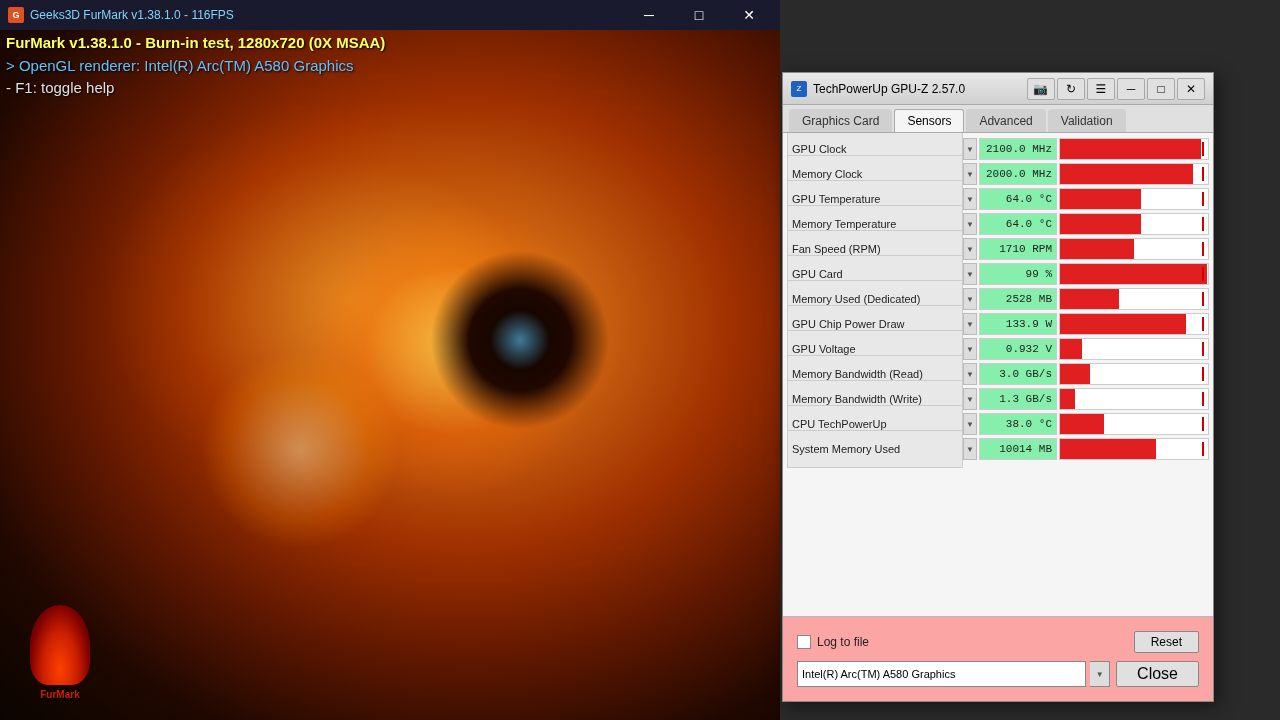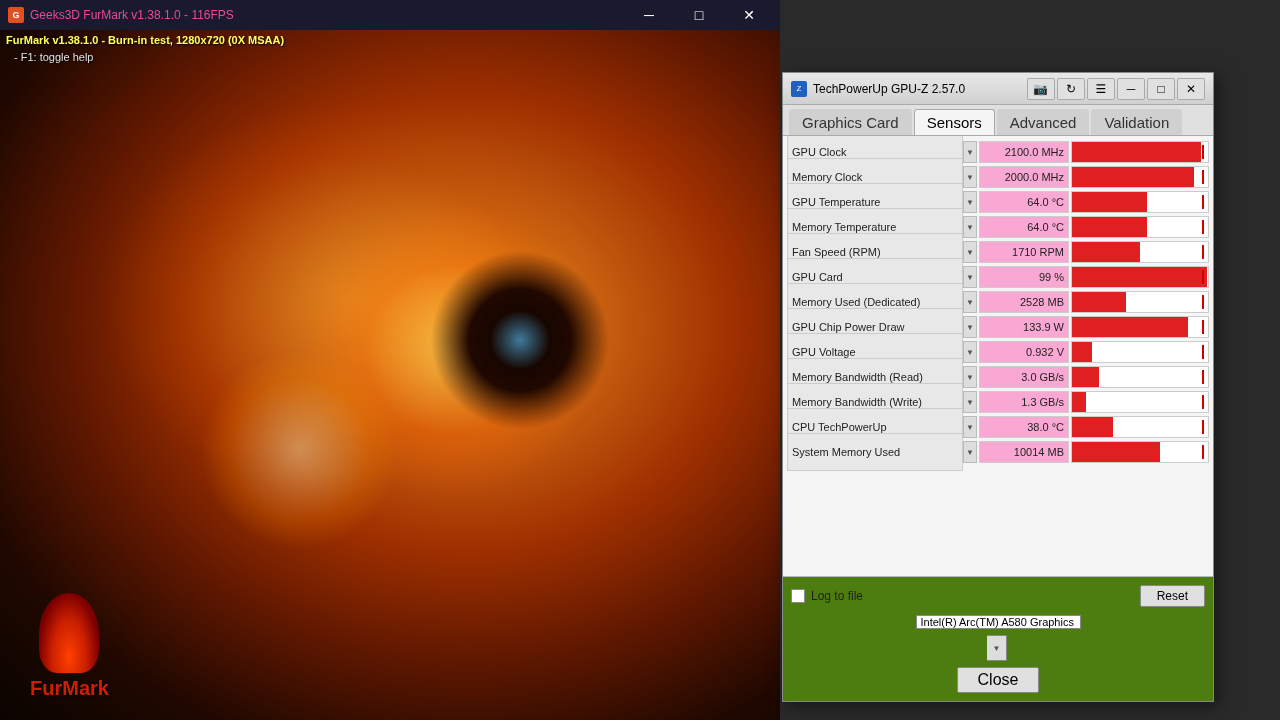--- a/index.html
+++ b/index.html
@@ -43,21 +43,21 @@
       gap: 6px;
     }
     #furmark-titlebar .icon {
       width: 16px; height: 16px;
       background: #e05020;
       border-radius: 2px;
       display: flex; align-items: center; justify-content: center;
       color: white; font-size: 9px; font-weight: bold;
     }
     #furmark-titlebar .title {
-      color: #ec4899;
+      color: #7dd3fc;
       font-size: 12px;
     }
     .titlebar-controls {
       margin-left: auto;
       display: flex; gap: 4px;
     }
     .titlebar-btn {
       width: 46px; height: 30px;
       background: transparent;
       border: none;
@@ -65,45 +65,45 @@
       font-size: 14px;
       cursor: pointer;
       display: flex; align-items: center; justify-content: center;
     }
 
     
     #furmark-info {
       position: absolute;
       top: 32px; left: 6px;
       color: white;
-      font-size: 11px;
+      font-size: 15px;
       line-height: 1.5;
       text-shadow: 1px 1px 2px black;
     }
     #furmark-info .line1 { color: #ffff60; font-weight: bold; }
     #furmark-info .line2 { color: #e0e0e0; }
     #furmark-info .line3 { color: #60c0ff; }
     #furmark-info .line4 { color: #60c0ff; }
-    #furmark-info .line5 { color: #e0e0e0; margin-left: 8px; }
+    #furmark-info .line5 { color: #e0e0e0; }
 
     
     #furmark-logo {
       position: absolute;
       bottom: 20px; left: 30px;
       display: flex; flex-direction: column; align-items: center;
     }
     .logo-flame {
       width: 60px; height: 80px;
       background: radial-gradient(ellipse at 50% 80%, #ff4000 0%, #cc2000 40%, #800000 70%, transparent 100%);
       border-radius: 50% 50% 30% 30%;
       position: relative;
     }
     .logo-text {
       color: #cc2000;
-      font-size: 20px;
+      font-size: 10px;
       font-weight: bold;
       margin-top: 4px;
       text-shadow: 1px 1px 3px black;
     }
 
     
     #gpuz-window {
       position: absolute;
       top: 72px;
       left: 782px;
@@ -157,21 +157,21 @@
     #gpuz-tabs {
       display: flex;
       background: #e0e0e0;
       border-bottom: 1px solid #aaa;
       padding: 4px 6px 0;
       gap: 2px;
       flex-shrink: 0;
     }
     .gpuz-tab {
       padding: 4px 12px;
-      font-size: 15px;
+      font-size: 12px;
       cursor: pointer;
       border: 1px solid transparent;
       border-bottom: none;
       border-radius: 3px 3px 0 0;
       background: #d0d0d0;
       color: #333;
     }
     .gpuz-tab.active {
       background: #f5f5f5;
       border-color: #aaa;
@@ -220,32 +220,33 @@
       border: 1px solid #bbb;
       display: flex;
       align-items: center;
       justify-content: center;
       cursor: pointer;
       font-size: 8px;
       color: #555;
       flex-shrink: 0;
     }
     .sensor-value {
-      width: 90px;
+      width: 78px;
       text-align: right;
       padding-right: 4px;
       font-size: 11px;
       color: #222;
-      background: #f9a8d4;
+      background: #86efac;
       border: 1px solid #ccc;
       height: 22px;
       display: flex;
       align-items: center;
       justify-content: flex-end;
       flex-shrink: 0;
+      font-family: Liberation Mono, monospace;
     }
     .sensor-bar-container {
       flex: 1;
       height: 22px;
       background: #fff;
       border: 1px solid #ccc;
       position: relative;
       overflow: hidden;
     }
     .sensor-bar {
@@ -259,23 +260,23 @@
       right: 4px;
       top: 50%;
       transform: translateY(-50%);
       width: 2px;
       height: 14px;
       background: #c00;
     }
 
     
     #gpuz-bottom {
-      background: #4d7c0f;
+      background: #fca5a5;
       border-top: 1px solid #bbb;
-      padding: 8px;
+      padding: 14px;
       flex-shrink: 0;
     }
     .log-row {
       display: flex;
       align-items: center;
       gap: 6px;
       margin-bottom: 8px;
     }
     .log-checkbox {
       width: 14px; height: 14px;
@@ -294,21 +295,20 @@
       border: 1px solid #888;
       font-size: 12px;
       cursor: pointer;
       border-radius: 2px;
     }
 
     .gpu-select-row {
       display: flex;
       align-items: center;
       gap: 6px;
-      flex-direction: column;
     }
     .gpu-select {
       flex: 1;
       height: 26px;
       background: white;
       border: 1px solid #888;
       padding: 0 4px;
       font-size: 11px;
       appearance: none;
       -webkit-appearance: none;
@@ -351,20 +351,21 @@
   <span class="title">Geeks3D FurMark v1.38.1.0 - 116FPS</span>
   <div class="titlebar-controls">
     <button class="titlebar-btn">─</button>
     <button class="titlebar-btn">□</button>
     <button class="titlebar-btn close">✕</button>
   </div>
 </div>
 
 <div id="furmark-info">
   <div class="line1">FurMark v1.38.1.0 - Burn-in test, 1280x720 (0X MSAA)</div>
+  <div class="line3">&gt; OpenGL renderer: Intel(R) Arc(TM) A580 Graphics</div>
   <div class="line5">- F1: toggle help</div>
 </div>
 
 <div id="furmark-logo">
   <div class="logo-flame"></div>
   <div class="logo-text">FurMark</div>
 </div>
 
 <div id="gpuz-window">
 

